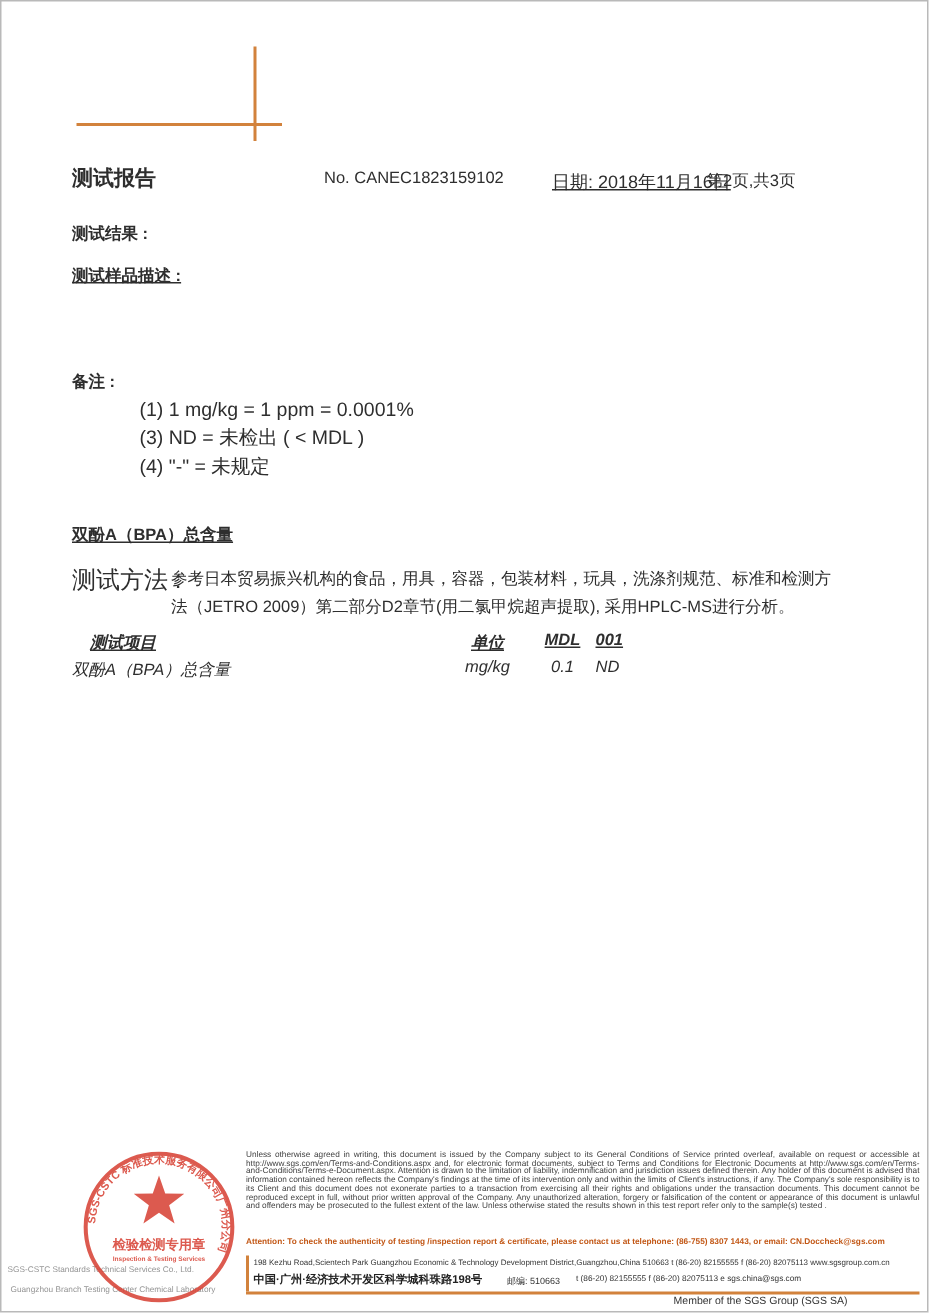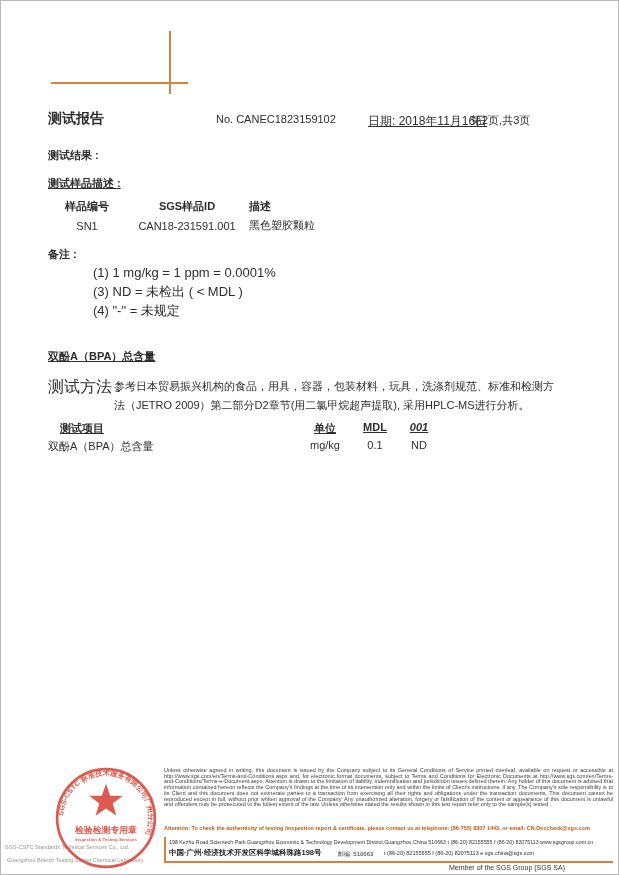--- a/index.html
+++ b/index.html
@@ -28,27 +28,27 @@
   table.sample td{padding:2px 0;}
   .c1{width:76px;text-align:center;}
   .c2{width:124px;text-align:center;}
   .c3{text-align:left;white-space:nowrap;}
   .notes-heading{left:47px;top:246px;}
   .notes-list{left:92px;top:262px;font-size:13px;line-height:19px;white-space:nowrap;}
   .bpa-heading{left:47px;top:348px;text-decoration:underline;}
   .method-label{left:47px;top:376px;font-size:16px;}
   .method-text{left:113px;top:376px;width:440px;font-size:11px;line-height:19px;text-align:justify;}
   
-  .rt{font-size:11px;}
+  .rt{font-size:11px;font-style:italic;}
   .rt-h{font-weight:bold;text-decoration:underline;}
   .rt-item-h{left:59px;top:420px;}
   .rt-item-d{left:47px;top:438px;white-space:nowrap;}
   .col-unit{left:300px;width:48px;text-align:center;}
   .col-mdl{left:352px;width:44px;text-align:center;}
-  .col-001{left:396px;width:44px;text-align:center;}
+  .col-001{left:396px;width:44px;}
   .row-h{top:420px;}
   .row-d{top:438px;}
   .italic{font-style:italic;}
   
   .company-l1{left:4px;top:843px;width:175px;font-size:5.5px;color:#949494;white-space:nowrap;}
   .company-l2{left:6px;top:856px;width:175px;font-size:5.5px;color:#949494;white-space:nowrap;}
   .stamp{left:53px;top:765px;width:104px;height:104px;opacity:.88;}
   .disclaimer{left:163px;top:767px;width:449px;font-size:5.5px;line-height:5.7px;color:#3f3f3f;text-align:justify;}
   .attention{left:163px;top:825px;width:449px;font-size:5.5px;line-height:5.8px;color:#c25715;font-weight:bold;}
   .addr-en{left:168px;top:838px;width:445px;font-size:5.3px;color:#333;white-space:nowrap;}
@@ -68,34 +68,20 @@
   <div class="abs logo-hline"></div>
 
   <div class="abs doc-title">测试报告</div>
   <div class="abs report-no">No. CANEC1823159102</div>
   <div class="abs report-date">日期: 2018年11月16日</div>
   <div class="abs page-info">第2页,共3页</div>
 
   <div class="abs sec-label results-label">测试结果 :</div>
 
   <div class="abs sec-label sample-heading">测试样品描述 :</div>
-  <table class="sample">
-    <tbody>
-        <tr>
-      <th class="c1">样品编号</th>
-      <th class="c2">SGS样品ID</th>
-      <th class="c3">描述</th>
-    </tr>
-    <tr>
-      <td class="c1">SN1</td>
-      <td class="c2">CAN18-231591.001</td>
-      <td class="c3">黑色塑胶颗粒</td>
-    </tr>
-  </tbody>
-    </table>
 
   <div class="abs sec-label notes-heading">备注 :</div>
   <div class="abs notes-list">
     <div>(1) 1 mg/kg = 1 ppm = 0.0001%</div>
     <div>(3) ND = 未检出 ( &lt; MDL )</div>
     <div>(4) "-" = 未规定</div>
   </div>
 
   <div class="abs sec-label bpa-heading">双酚A（BPA）总含量</div>
   <div class="abs method-label">测试方法 :</div>

